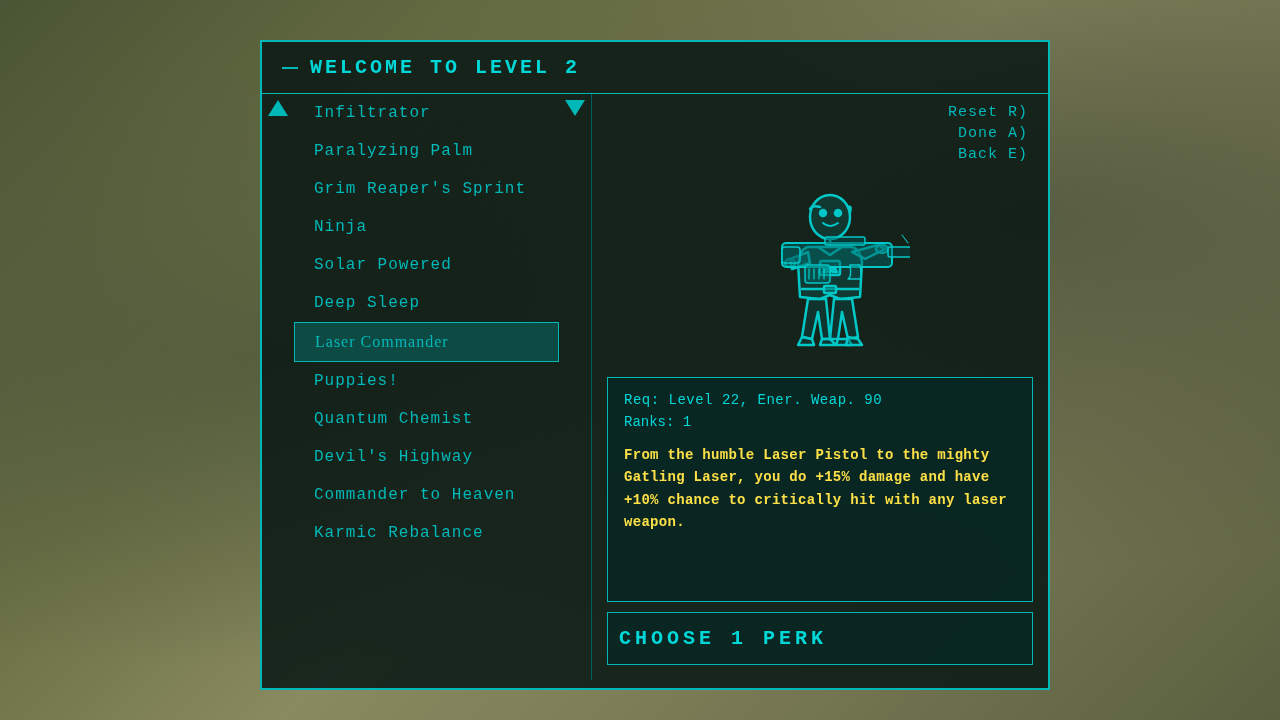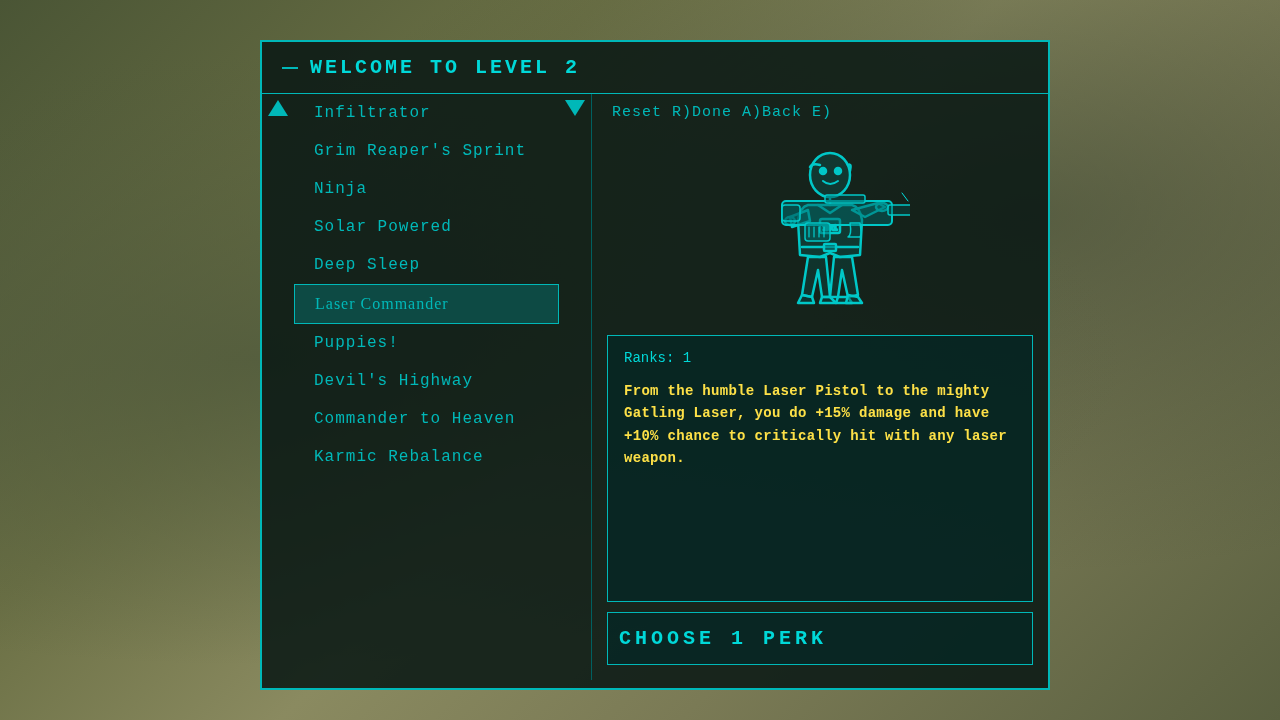--- a/index.html
+++ b/index.html
@@ -121,20 +121,21 @@
     
     .right-panel {
       flex: 1;
       display: flex;
       flex-direction: column;
       position: relative;
     }
 
     .controls-bar {
       display: flex;
+      flex-direction: column;
       align-items: flex-end;
       padding: 10px 20px;
     }
 
     .control-btn {
       color: #00b8b8;
       font-size: 15px;
       letter-spacing: 1px;
       margin-bottom: 4px;
       cursor: pointer;
@@ -231,26 +232,28 @@
   </div>
 
   <div class="content-area">
 
     <div class="perk-list-container">
       <div class="scroll-up">
         <div class="arrow-up"></div>
       </div>
       <div class="perk-list" id="perk-list">
       <div class="perk-item">Infiltrator</div>
+          <div class="perk-item">Paralyzing Palm</div>
           <div class="perk-item">Grim Reaper's Sprint</div>
           <div class="perk-item">Ninja</div>
           <div class="perk-item">Solar Powered</div>
           <div class="perk-item">Deep Sleep</div>
           <div class="perk-item selected">Laser Commander</div>
           <div class="perk-item">Puppies!</div>
+          <div class="perk-item">Quantum Chemist</div>
           <div class="perk-item">Devil's Highway</div>
           <div class="perk-item">Commander to Heaven</div>
           <div class="perk-item">Karmic Rebalance</div>
         </div>
       <div class="scroll-down">
         <div class="arrow-down"></div>
       </div>
     </div>
 
     <div class="right-panel">
@@ -324,20 +327,21 @@
 
             <line x1="182" y1="60" x2="192" y2="54" stroke="#00ffff" stroke-width="1.5"></line>
             <line x1="185" y1="58" x2="196" y2="60" stroke="#00ffff" stroke-width="1.5"></line>
             <line x1="183" y1="70" x2="194" y2="74" stroke="#00ffff" stroke-width="1.5"></line>
             <line x1="178" y1="56" x2="172" y2="48" stroke="#00e0e0" stroke-width="1"></line>
           </g>
         </svg>
       </div>
 
       <div class="perk-info-box">
+        <div class="perk-req">Req: Level 22, Ener. Weap. 90</div>
         <div class="perk-ranks">Ranks: 1</div>
         <div class="perk-desc">From the humble Laser Pistol to the mighty Gatling Laser, you do +15% damage and have +10% chance to critically hit with any laser weapon.</div>
       </div>
 
       <div class="choose-perk-bar">
         <span class="choose-perk-text">CHOOSE  1  PERK</span>
       </div>
     </div>
   </div>
 </div>

